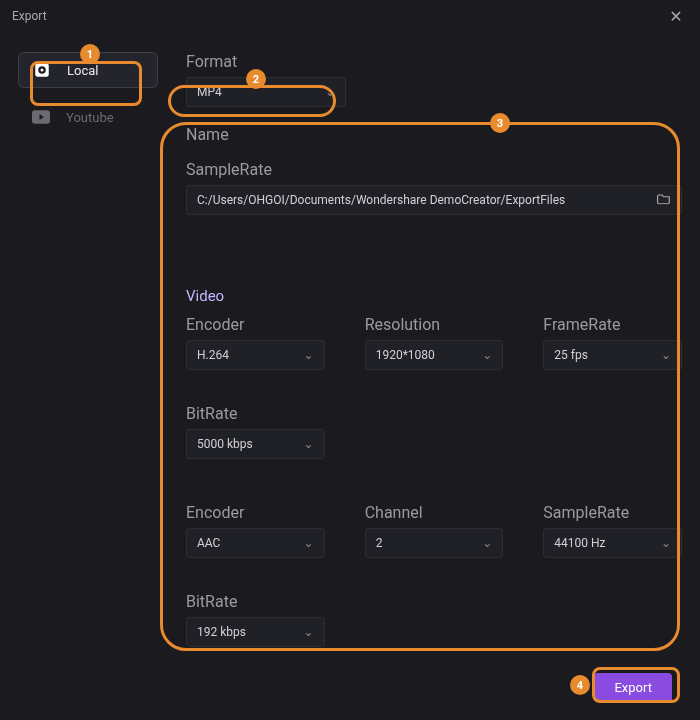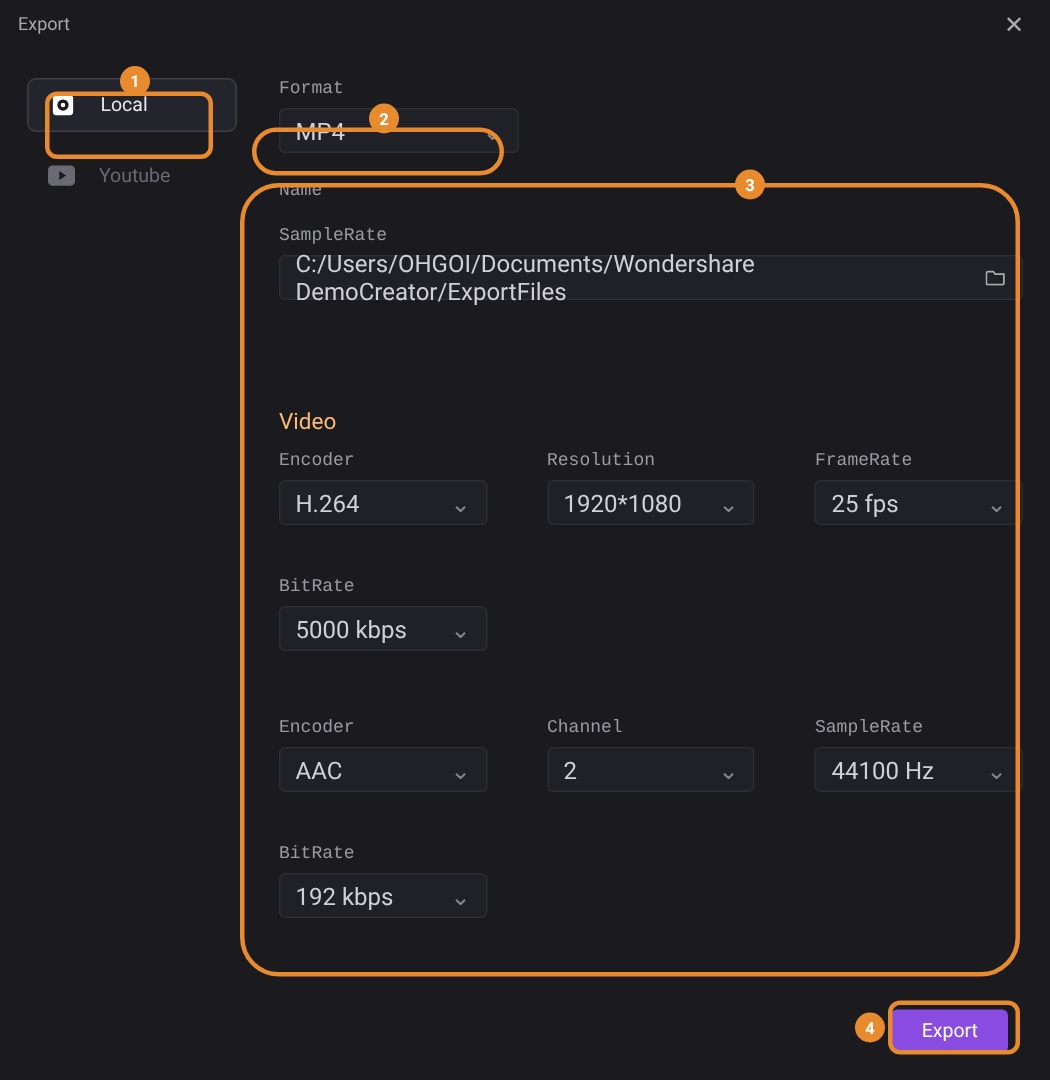--- a/index.html
+++ b/index.html
@@ -61,36 +61,35 @@
       align-items: center;
       justify-content: center;
       color: #e8e8ec;
     }
     .side-item:not(.active) .side-icon { color: #6a6a72; }
     .main {
       flex: 1;
       padding-left: 28px;
     }
     .label {
-      font-size: 12px;
+      font-size: 16px;
       color: #9a9aa2;
       margin-bottom: 6px;
-      font-family: Liberation Mono, monospace;
     }
     .field-group {
       margin-bottom: 16px;
     }
     .select, .text-input {
       width: 100%;
       height: 30px;
       background: #202027;
       border: 1px solid rgba(255,255,255,0.06);
       border-radius: 4px;
       color: #d0d0d6;
-      font-size: 16px;
+      font-size: 12px;
       padding: 0 10px;
       display: flex;
       align-items: center;
       justify-content: space-between;
     }
     .text-input {
       justify-content: flex-start;
     }
     .chevron {
       color: #888;
@@ -104,21 +103,21 @@
     }
     .dir-row .folder-icon {
       position: absolute;
       right: 10px;
       top: 50%;
       transform: translateY(-50%);
       color: #aaa;
     }
     .section-title {
       font-size: 15px;
-      color: #fdba74;
+      color: #c4b5fd;
       margin-bottom: 10px;
       margin-top: 6px;
     }
     .grid2 {
       display: grid;
       grid-template-columns: 1fr 1fr 1fr;
       gap: 18px 40px;
     }
     .video-block {
       margin-top: 72px;

